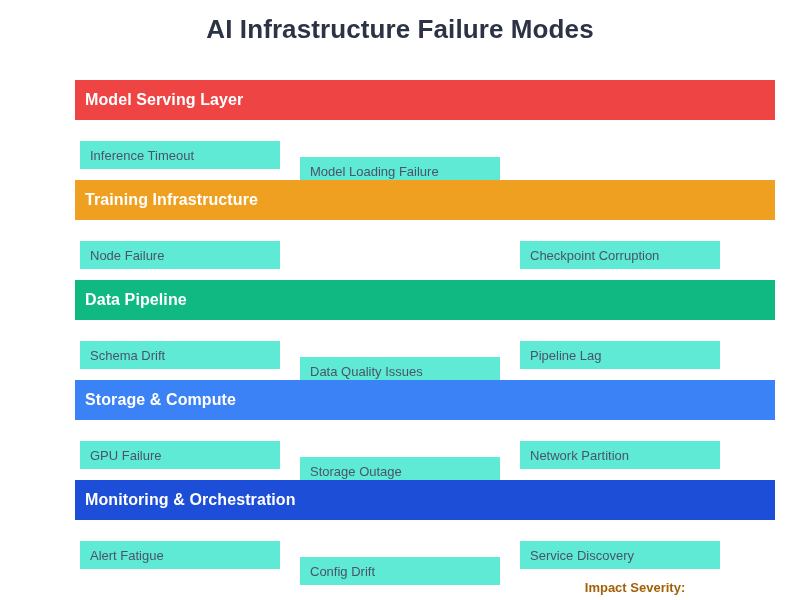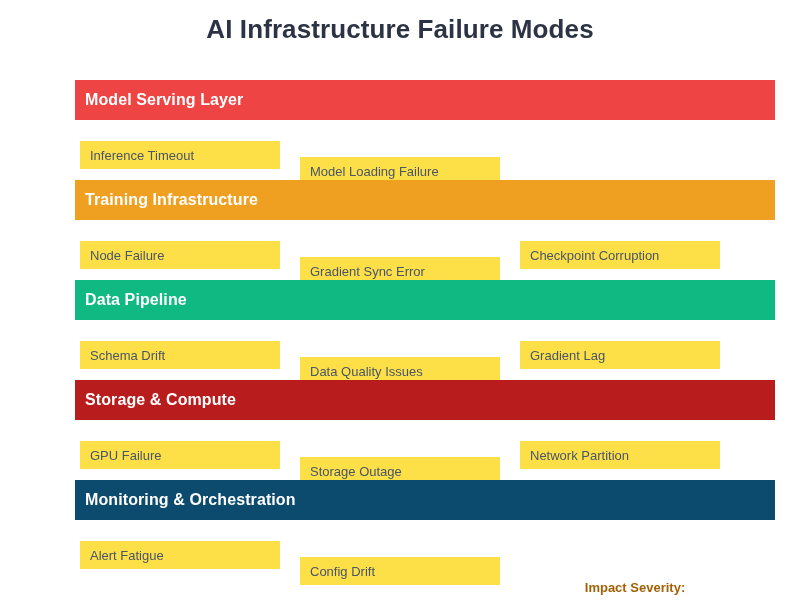--- a/index.html
+++ b/index.html
@@ -65,21 +65,21 @@
     width: 800px;
     height: 28px;
   }
 
   .item-box {
     position: absolute;
     top: 0;
     width: 200px;
     height: 28px;
     box-sizing: border-box;
-    background: #fde047;
+    background: #5eead4;
     display: flex;
     align-items: center;
     padding-left: 10px;
     font-size: 13px;
     color: #4a5568;
     white-space: nowrap;
     overflow: hidden;
   }
 
   .item-box.col0 { left: 80px; }
@@ -141,45 +141,45 @@
         <div class="section-header" style="background: rgb(239, 68, 68);">Model Serving Layer</div>
         <div class="section-items">
           <div class="item-box col0">Inference Timeout</div>
           <div class="item-box col1">Model Loading Failure</div>
         </div>
       </div>
       <div class="section" style="top: 180px;">
         <div class="section-header" style="background: rgb(240, 160, 32); text-align: right;">Training Infrastructure</div>
         <div class="section-items">
           <div class="item-box col0">Node Failure</div>
-          <div class="item-box col1">Gradient Sync Error</div>
           <div class="item-box col2">Checkpoint Corruption</div>
         </div>
       </div>
       <div class="section" style="top: 280px;">
         <div class="section-header" style="background: rgb(16, 185, 129);">Data Pipeline</div>
         <div class="section-items">
           <div class="item-box col0">Schema Drift</div>
           <div class="item-box col1">Data Quality Issues</div>
-          <div class="item-box col2">Gradient Lag</div>
+          <div class="item-box col2">Pipeline Lag</div>
         </div>
       </div>
       <div class="section" style="top: 380px;">
-        <div class="section-header" style="background: #b91c1c;">Storage &amp; Compute</div>
+        <div class="section-header" style="background: #3b82f6;">Storage &amp; Compute</div>
         <div class="section-items">
           <div class="item-box col1">Storage Outage</div>
           <div class="item-box col0">GPU Failure</div>
           <div class="item-box col2">Network Partition</div>
         </div>
       </div>
       <div class="section" style="top: 480px;">
-        <div class="section-header" style="background: #0c4a6e; text-align: right;">Monitoring &amp; Orchestration</div>
+        <div class="section-header" style="background: #1d4ed8; text-align: right;">Monitoring &amp; Orchestration</div>
         <div class="section-items">
           <div class="item-box col1">Config Drift</div>
           <div class="item-box col0">Alert Fatigue</div>
+          <div class="item-box col2">Service Discovery</div>
         </div>
       </div>
     </div>
 
   <div class="legend">
     <div class="legend-title">Impact Severity:</div>
     <div class="legend-items" id="legend-host">
         <div class="legend-item">
           <div class="legend-swatch" style="background: rgb(239, 68, 68);"></div>
           <div class="legend-label">Critical</div>

